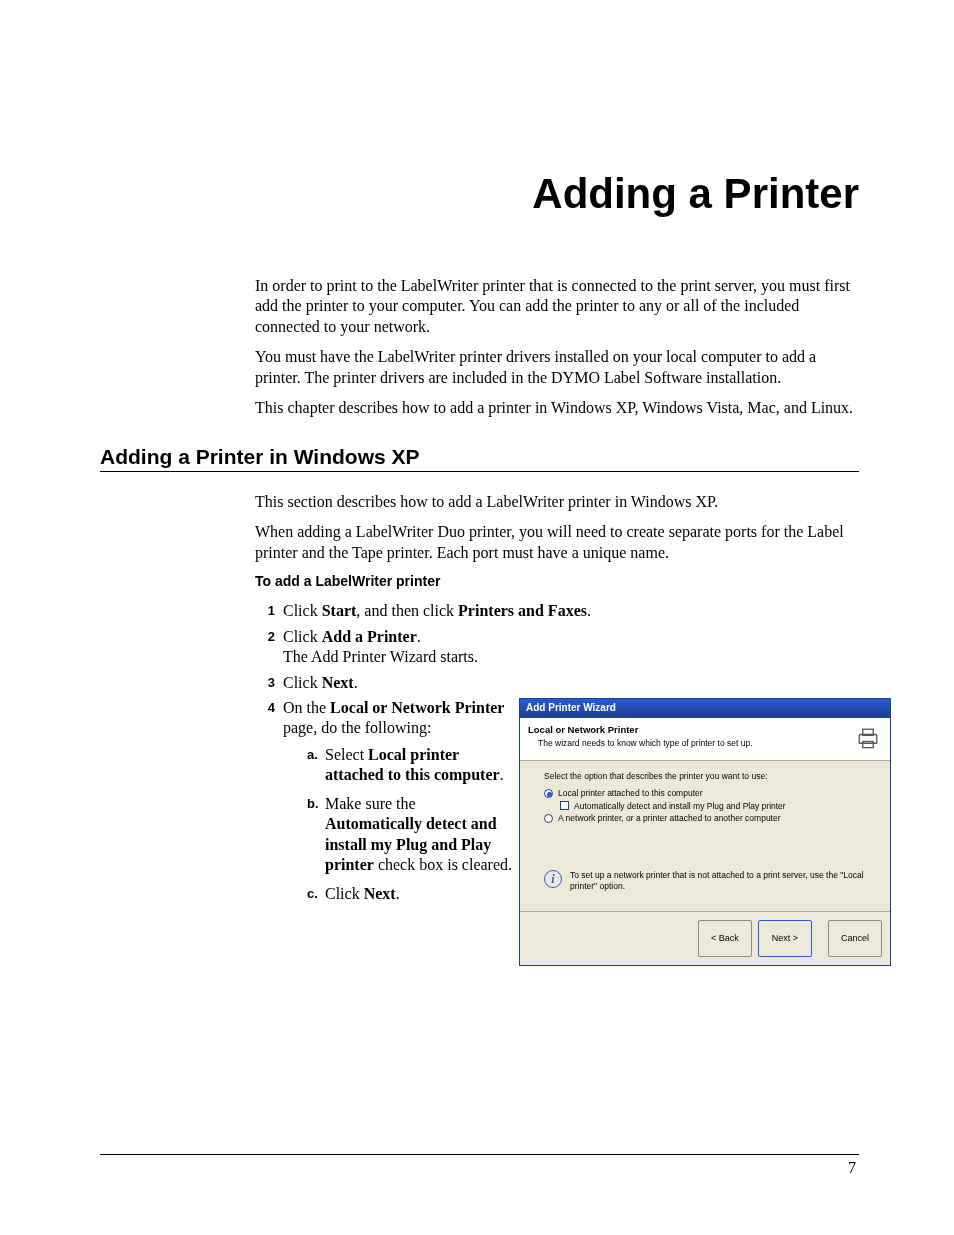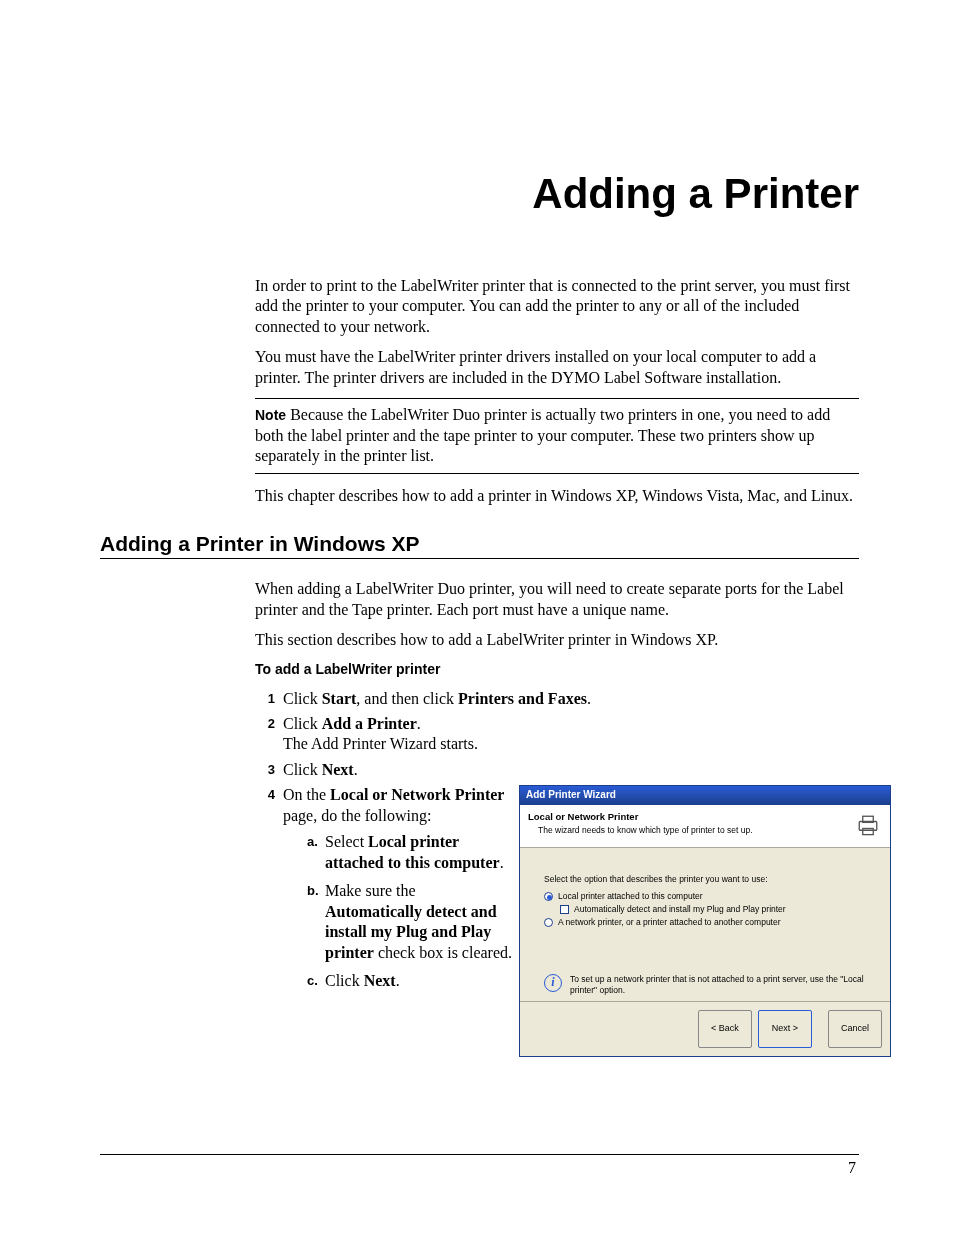--- a/index.html
+++ b/index.html
@@ -177,32 +177,29 @@
 <body>
 
 <div class="page">
 
   <h1 class="chapter-title">Adding a Printer</h1>
 
   <div class="body-block">
     <p>In order to print to the LabelWriter printer that is connected to the print server, you must first add the printer to your computer. You can add the printer to any or all of the included connected to your network.</p>
     <p>You must have the LabelWriter printer drivers installed on your local computer to add a printer. The printer drivers are included in the DYMO Label Software installation.</p>
 
-    <div class="note-box">
-      <span class="note-label">Note</span><span>  Because the LabelWriter Duo printer is actually two printers in one, you need to add both the label printer and the tape printer to your computer. These two printers show up separately in the printer list.</span>
-    </div>
 
     <p>This chapter describes how to add a printer in Windows XP, Windows Vista, Mac, and Linux.</p>
   </div>
 
   <h3 class="section-head">Adding a Printer in Windows XP</h3>
 
   <div class="body-block">
+    <p>This section describes how to add a LabelWriter printer in Windows XP.</p>
     <p>When adding a LabelWriter Duo printer, you will need to create separate ports for the Label printer and the Tape printer. Each port must have a unique name.</p>
-    <p>This section describes how to add a LabelWriter printer in Windows XP.</p>
     <p class="sub-head">To add a LabelWriter printer</p>
 
     <ol class="steps">
       <li>
         <span class="step-num">1</span>
         <span class="step-body">
           <span>Click </span><span class="b">Start</span><span>, and then click </span><span class="b">Printers and Faxes</span><span>.</span>
         </span>
       </li>
       <li>
@@ -246,21 +243,21 @@
                 <div class="wizard-head-title">Local or Network Printer</div>
                 <div class="wizard-head-sub">The wizard needs to know which type of printer to set up.</div>
               </div>
               <svg class="wizard-icon" viewBox="0 0 32 32">
                 <rect x="6" y="12" width="20" height="10" rx="1" fill="none" stroke="#555" stroke-width="1.5"></rect>
                 <rect x="10" y="6" width="12" height="7" fill="none" stroke="#555" stroke-width="1.5"></rect>
                 <rect x="10" y="20" width="12" height="7" fill="none" stroke="#555" stroke-width="1.5"></rect>
               </svg>
             </div>
             <div class="wizard-body">
-              <div style="margin-bottom:6px;margin-top:16px;">Select the option that describes the printer you want to use:</div>
+              <div style="margin-bottom:6px;">Select the option that describes the printer you want to use:</div>
               <div class="opt-row">
                 <span class="radio-dot sel"></span>
                 <span>Local printer attached to this computer</span>
               </div>
               <div class="opt-row">
                 <span class="chk"></span>
                 <span>Automatically detect and install my Plug and Play printer</span>
               </div>
               <div class="opt-row">
                 <span class="radio-dot"></span>

